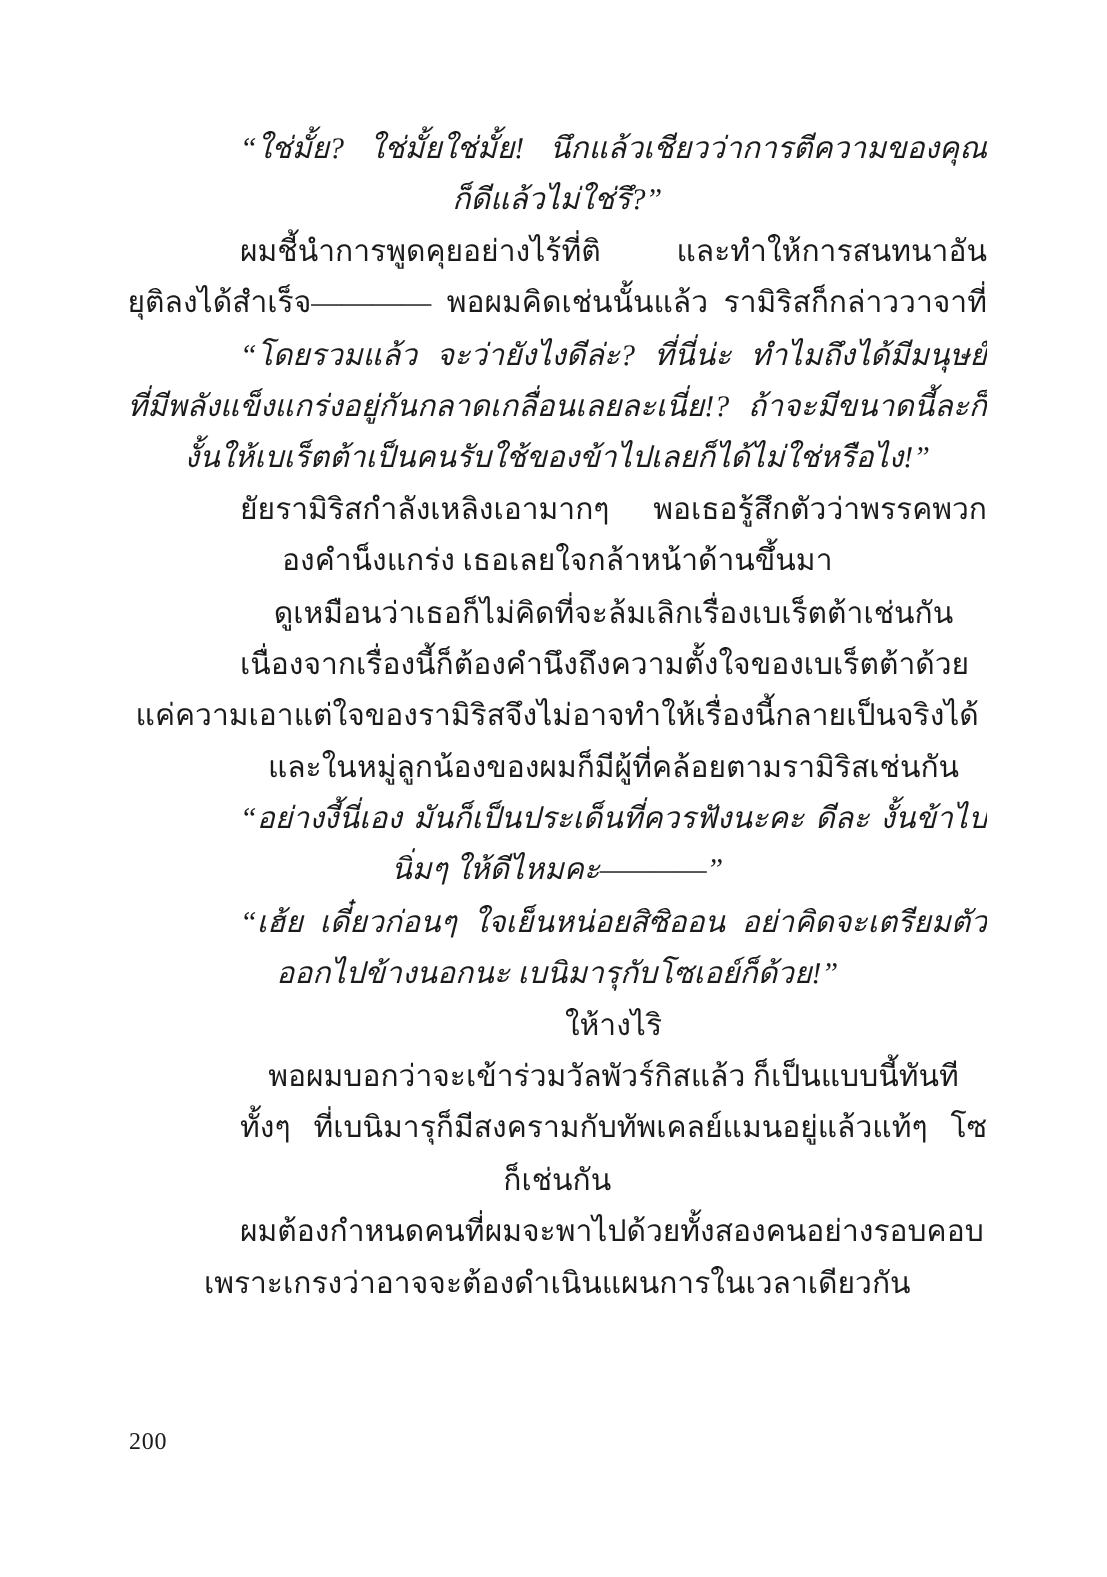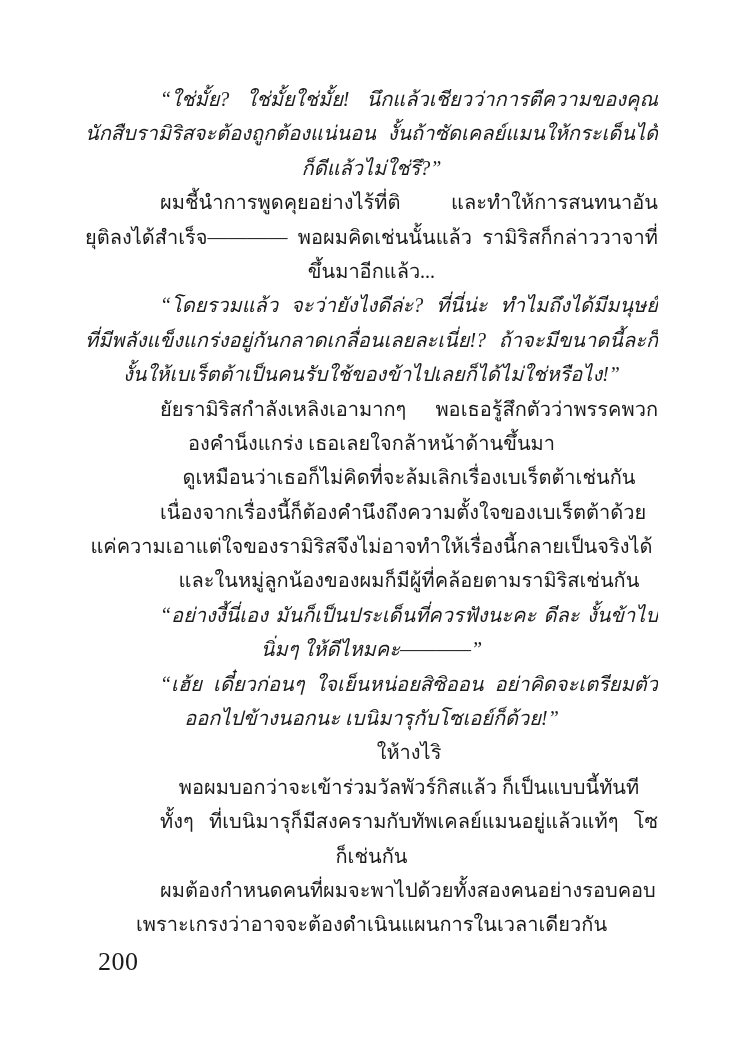--- a/index.html
+++ b/index.html
@@ -34,41 +34,38 @@
   .line.fill {
     text-align: justify;
     text-align-last: justify;
   }
   .line.indent { text-indent: 75px; }
   .para.italic .line { font-style: italic; }
   #page-number {
     position: absolute;
     left: 86px;
     top: 948px;
-    font-size: 26px;
+    font-size: 16px;
     line-height: 28px;
     color: #1b1b1b;
     letter-spacing: 0.5px;
-    margin-left: 12px;
   }
 </style>
 </head>
 <body>
 
 <div id="book-page">
   <main id="page-text">
       <div class="para italic">
         <div class="line indent fill">“ใช่มั้ย? ใช่มั้ยใช่มั้ย! นึกแล้วเชียวว่าการตีความของคุณยอด</div>
-        <div class="line fill">นักสืบรามิริสจะต้องถูกต้องแน่นอน งั้นถ้าซัดเคลย์แมนให้กระเด็นได้</div>
         <div class="line">ก็ดีแล้วไม่ใช่รึ?”</div>
       </div>
       <div class="para">
         <div class="line indent fill">ผมชี้นำการพูดคุยอย่างไร้ที่ติ และทำให้การสนทนาอันยุ่งเหยิง</div>
         <div class="line fill">ยุติลงได้สำเร็จ———— พอผมคิดเช่นนั้นแล้ว รามิริสก็กล่าววาจาที่รุนแรง</div>
-        <div class="line">ขึ้นมาอีกแล้ว...</div>
       </div>
       <div class="para italic">
         <div class="line indent fill">“โดยรวมแล้ว จะว่ายังไงดีล่ะ? ที่นี่น่ะ ทำไมถึงได้มีมนุษย์มาร</div>
         <div class="line fill">ที่มีพลังแข็งแกร่งอยู่กันกลาดเกลื่อนเลยละเนี่ย!? ถ้าจะมีขนาดนี้ละก็</div>
         <div class="line">งั้นให้เบเร็ตต้าเป็นคนรับใช้ของข้าไปเลยก็ได้ไม่ใช่หรือไง!”</div>
       </div>
       <div class="para">
         <div class="line indent fill">ยัยรามิริสกำลังเหลิงเอามากๆ พอเธอรู้สึกตัวว่าพรรคพวกของ</div>
         <div class="line">องคำน็งแกร่ง เธอเลยใจกล้าหน้าด้านขึ้นมา</div>
       </div>

